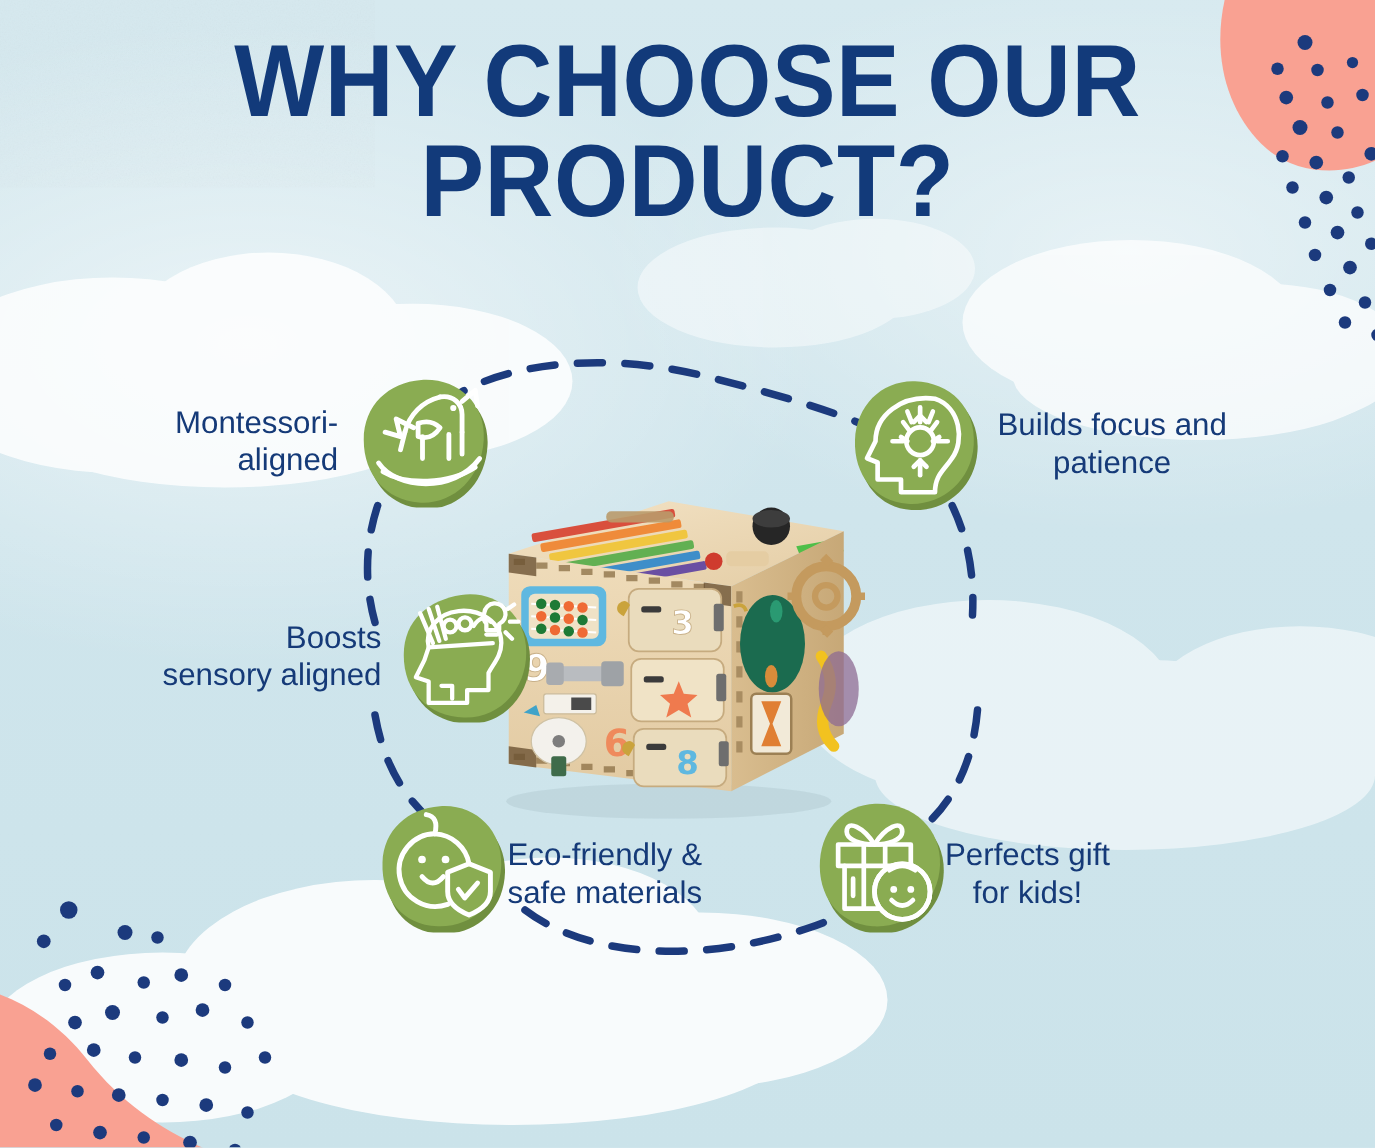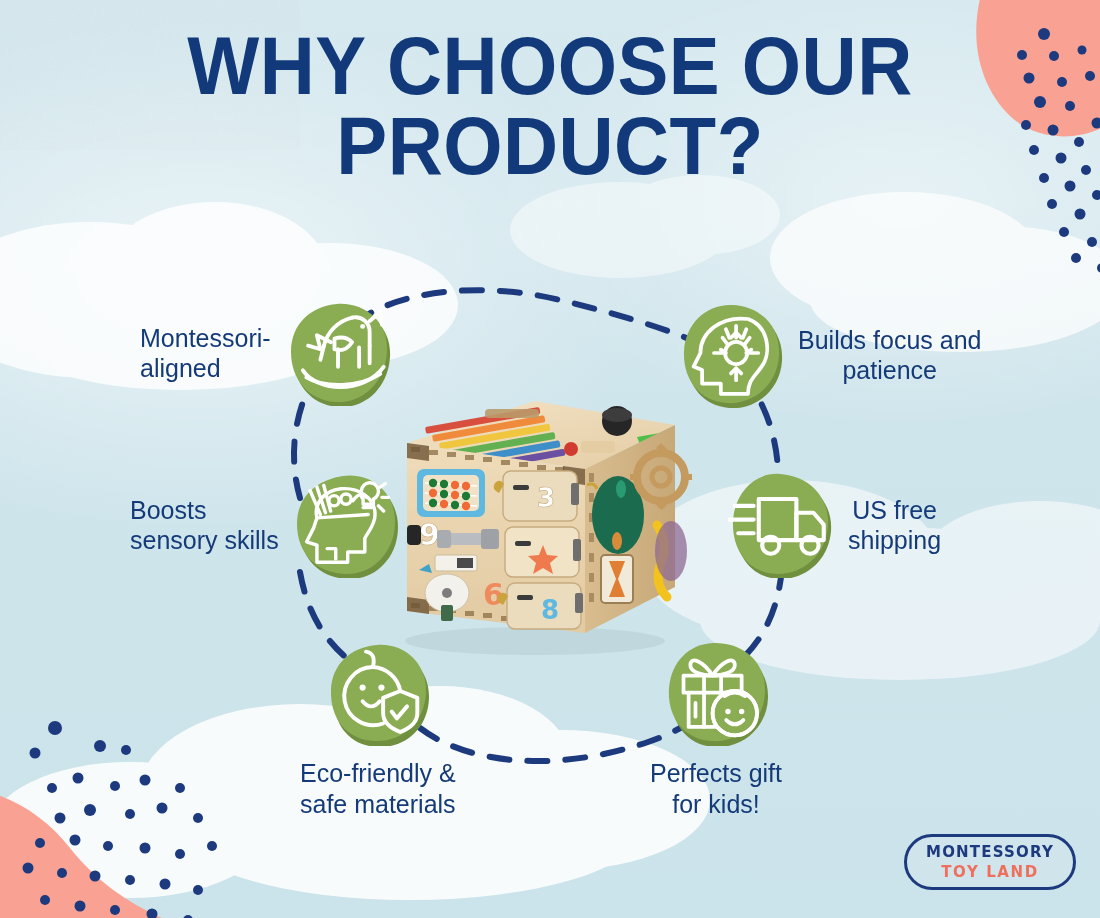--- a/index.html
+++ b/index.html
@@ -87,23 +87,23 @@
     display: flex; align-items: center; justify-content: center;
   }
   .label {
     color: #153a78;
     font-size: 25px;
     font-weight: 500;
     line-height: 1.22;
     white-space: pre-line;
   }
   .label.right-side { margin-left: 14px; text-align: center; }
-  .label.left-side  { margin-right: 14px; text-align: left; }
-
-  .feature.below { flex-direction: column; align-items: center; }
+  .label.left-side  { margin-right: 14px; text-align: right; }
+
+  .feature.below { flex-direction: row; align-items: center; }
   .feature.below .label { margin: 12px 0 0 0; text-align: center; }
 
   
   #f-montessori { left: 140px;  top: 300px; }
   #f-focus      { left: 678px;  top: 302px; }
   #f-sensory    { left: 130px;  top: 472px; }
   #f-shipping   { left: 728px;  top: 472px; }
   #f-eco        { left: 300px;  top: 640px; }
   #f-gift       { left: 650px;  top: 640px; justify-content: center; }
 
@@ -489,21 +489,21 @@
           <path d="M33 18 l-3 3 M33 18 l3 3"></path>
         </svg>
       </span>
     </div>
     <div class="label right-side">Builds focus and
 patience</div>
   </div>
 
   <div class="feature" id="f-sensory">
     <div class="label left-side">Boosts
-sensory skills</div>
+sensory aligned</div>
     <div class="blob">
       <svg viewBox="0 0 106 106">
         <path d="M50 4 C 78 0, 102 20, 102 50 C 102 80, 80 103, 52 102 C 24 101, 4 82, 4 52 C 4 24, 24 8, 50 4 Z" fill="#708f3f" transform="translate(3,5)"></path>
         <path d="M50 4 C 78 0, 102 20, 102 50 C 102 80, 80 103, 52 102 C 24 101, 4 82, 4 52 C 4 24, 24 8, 50 4 Z" fill="#8aac52"></path>
       </svg>
       <span class="glyph">
         <svg width="62" height="58" viewBox="0 0 62 58" fill="none" stroke="#ffffff" stroke-width="2" stroke-linecap="round" stroke-linejoin="round">
           <path d="M14 26 C 12 18, 18 10, 28 9 C 38 8, 48 14, 48 24 C 48 30, 44 34, 42 38
                    L 42 46 L 32 46 L 32 52 L 14 52 L 14 42 L 8 40 L 12 32 Z"></path>
           <path d="M14 26 L 44 24"></path>
@@ -513,39 +513,20 @@
           <path d="M35 16 q4 -6 8 -2"></path>
           <path d="M40 10 a5 5 0 1 1 7 5 l0 3 l-6 0 l0 -3 a5 5 0 0 1 -1 -5 z"></path>
           <path d="M41 20 l5 0"></path>
           <path d="M51 8 l3 -2 M52 14 l4 0 M50 19 l3 3"></path>
           <path d="M20 44 l5 0 l0 6"></path>
         </svg>
       </span>
     </div>
   </div>
 
-  <div class="feature" id="f-shipping">
-    <div class="blob">
-      <svg viewBox="0 0 106 106">
-        <path d="M52 2 C 82 4, 102 26, 100 54 C 98 82, 76 102, 50 102 C 22 102, 4 80, 5 50 C 6 22, 26 0, 52 2 Z" fill="#708f3f" transform="translate(3,5)"></path>
-        <path d="M52 2 C 82 4, 102 26, 100 54 C 98 82, 76 102, 50 102 C 22 102, 4 80, 5 50 C 6 22, 26 0, 52 2 Z" fill="#8aac52"></path>
-      </svg>
-      <span class="glyph">
-        <svg width="62" height="48" viewBox="0 0 62 48" fill="none" stroke="#ffffff" stroke-width="2.4" stroke-linecap="round" stroke-linejoin="round">
-          <path d="M18 10 L 40 10 L 40 34 L 18 34 Z"></path>
-          <path d="M40 18 L 50 18 L 56 25 L 56 34 L 40 34 Z"></path>
-          <circle cx="25" cy="37" r="5"></circle>
-          <circle cx="48" cy="37" r="5"></circle>
-          <path d="M4 14 L 15 14 M1 22 L 15 22 M6 30 L 15 30"></path>
-        </svg>
-      </span>
-    </div>
-    <div class="label right-side">US free
-shipping</div>
-  </div>
 
   <div class="feature below" id="f-eco">
     <div class="blob">
       <svg viewBox="0 0 106 106">
         <path d="M52 5 C 80 3, 102 24, 101 52 C 100 82, 78 102, 50 101 C 22 100, 5 79, 6 50 C 7 24, 26 7, 52 5 Z" fill="#708f3f" transform="translate(3,6)"></path>
         <path d="M52 5 C 80 3, 102 24, 101 52 C 100 82, 78 102, 50 101 C 22 100, 5 79, 6 50 C 7 24, 26 7, 52 5 Z" fill="#8aac52"></path>
       </svg>
       <span class="glyph">
         <svg width="62" height="56" viewBox="0 0 62 56" fill="none" stroke="#ffffff" stroke-width="2.3" stroke-linecap="round" stroke-linejoin="round">
           <path d="M28 14 a17 17 0 1 0 6 33"></path>
@@ -583,18 +564,14 @@
           <circle cx="38" cy="41" r="1.6" fill="#ffffff" stroke="none"></circle>
           <circle cx="46" cy="41" r="1.6" fill="#ffffff" stroke="none"></circle>
           <path d="M37 46 q5 5 10 0"></path>
         </svg>
       </span>
     </div>
     <div class="label">Perfects gift
 for kids!</div>
   </div>
 
-  <div class="logo-badge">
-    <div class="logo-top">MONTESSORY</div>
-    <div class="logo-bottom">TOY LAND</div>
-  </div>
 
 </div>
 
 </body></html>

